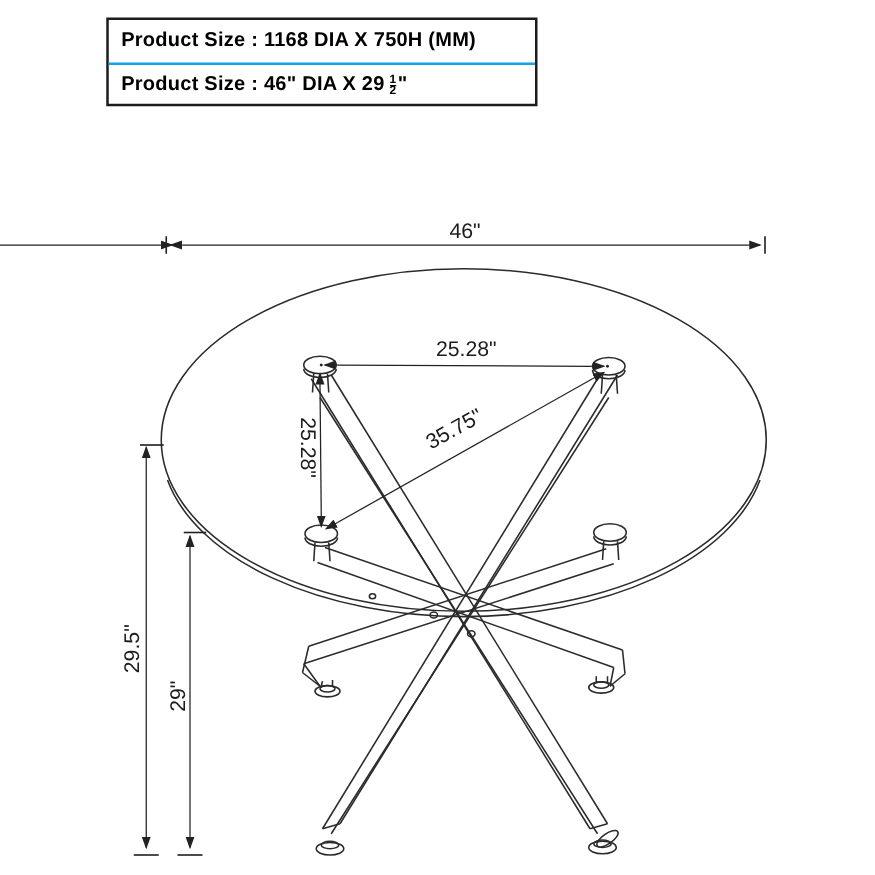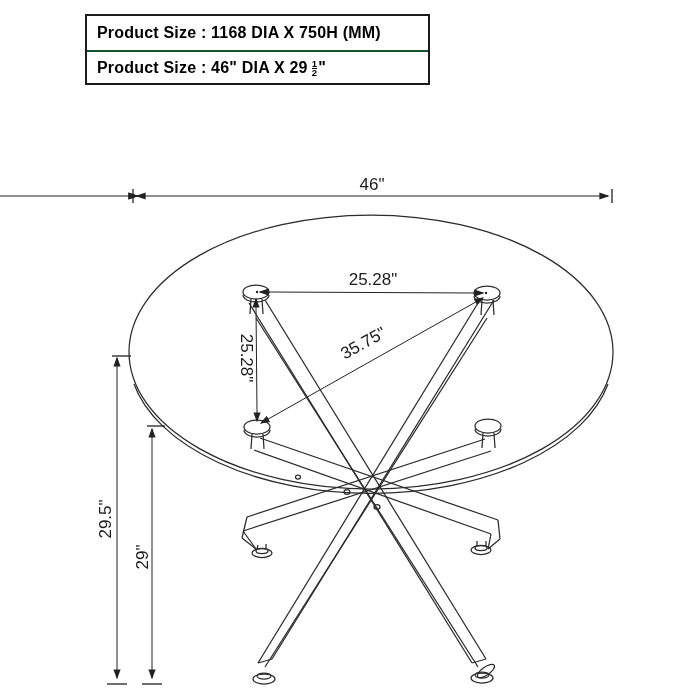--- a/index.html
+++ b/index.html
@@ -2,21 +2,21 @@
 <html><head>
 <meta charset="utf-8">
 <style>
   html,body{margin:0;padding:0;background:#fff;}
   .canvas{position:relative;width:700px;height:700px;background:#ffffff;overflow:hidden;
           font-family:"Liberation Sans",sans-serif;}
   .header-box{position:absolute;left:85px;top:14px;width:345px;height:71px;
               border:2px solid #1c1c1c;box-sizing:border-box;background:#fff;}
   .header-row{height:33.5px;display:flex;align-items:center;padding-left:10px;
               font-weight:bold;font-size:16px;color:#000;letter-spacing:.2px;white-space:pre;}
-  .header-row.first{border-bottom:2px solid #14532d;}
+  .header-row.first{border-bottom:2px solid #0ea5e9;}
   .frac{display:inline-block;text-align:center;vertical-align:-4px;margin:0 1px 0 4px;
         font-size:9.5px;line-height:8px;font-weight:bold;}
   .frac .den{display:block;border-top:1.4px solid #000;}
   .frac .num{display:block;}
   svg text{font-family:"Liberation Sans",sans-serif;font-size:17px;fill:#1c1c1c;}
 </style>
 </head>
 <body>
 
 <div class="canvas">

